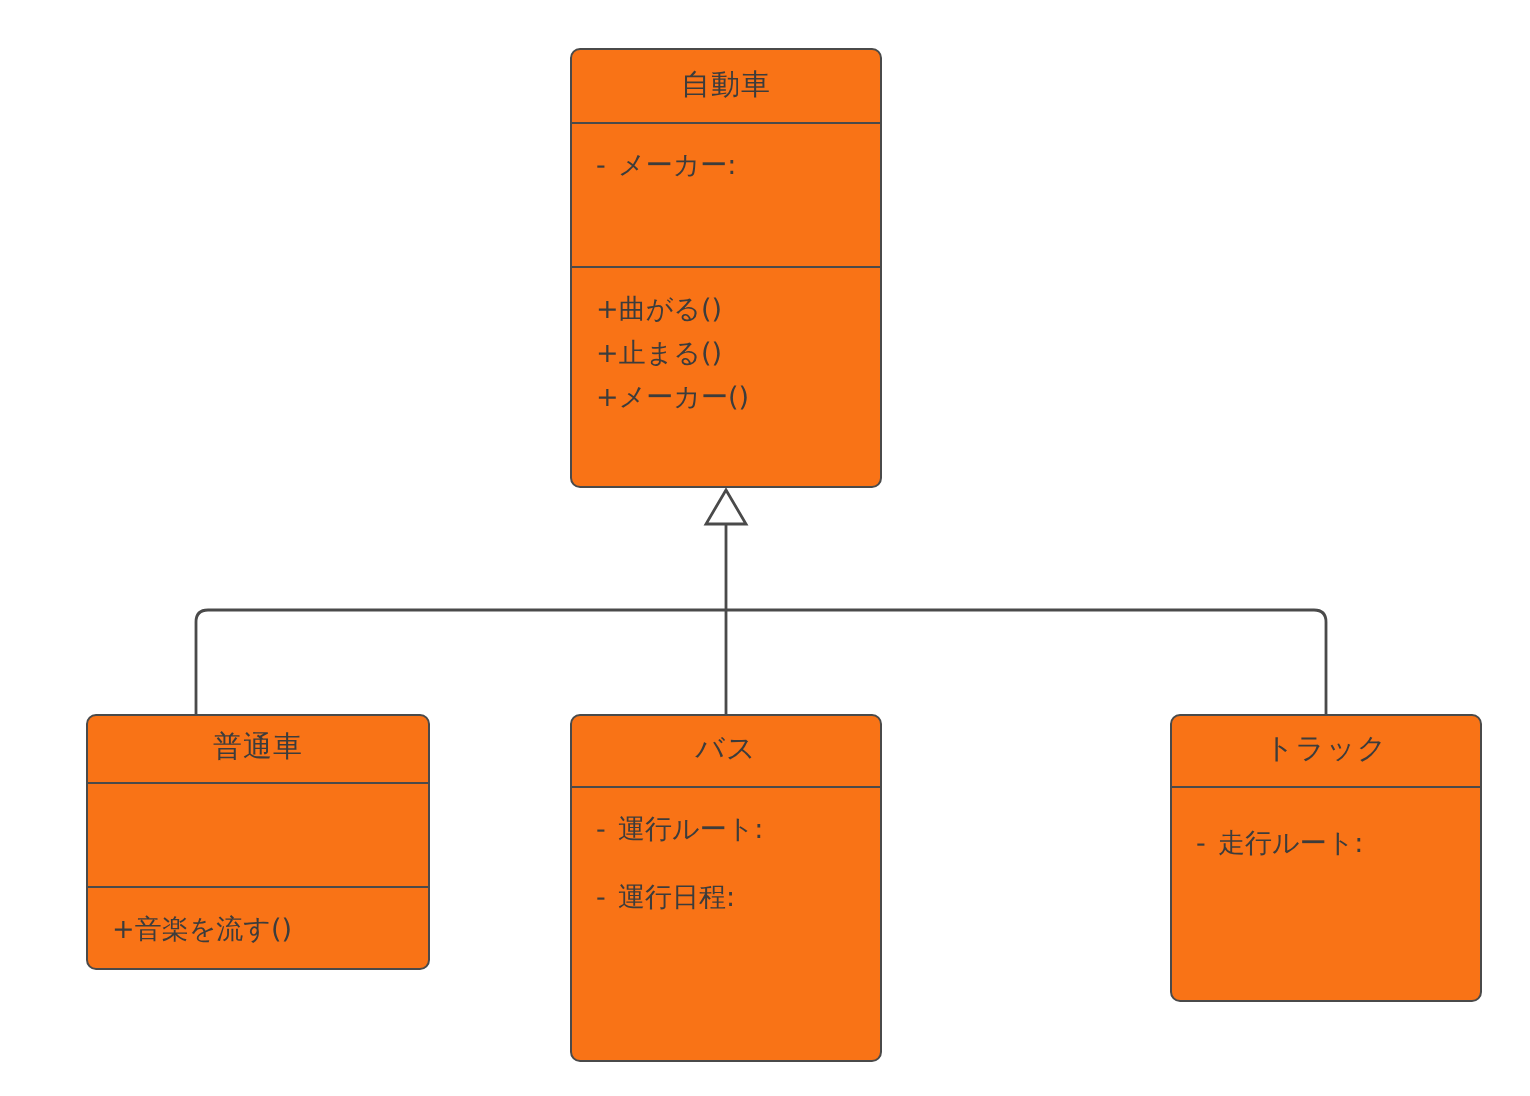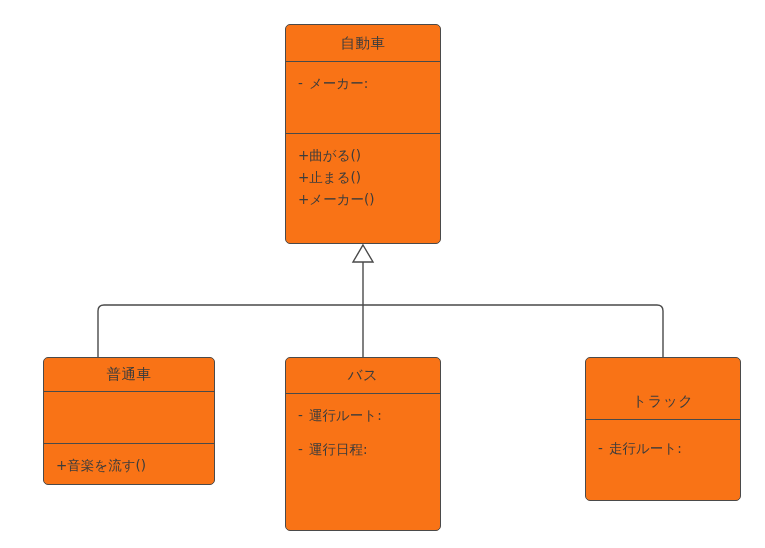--- a/index.html
+++ b/index.html
@@ -105,21 +105,20 @@
   #class-bus .class-name { height: 35px; }
   #class-bus .attrs { height: 55px; gap: 12px; }
   #class-bus .ops { flex: 1; }
 
   
   #class-truck {
     left: 585px;
     top: 357px;
     width: 156px;
     height: 144px;
-    justify-content: center;
   }
   #class-truck .class-name { height: 35px; }
   #class-truck .attrs { height: 55px; }
   #class-truck .ops { flex: 1; }
 </style>
 </head>
 <body>
 
 <div id="diagram-canvas">
 

